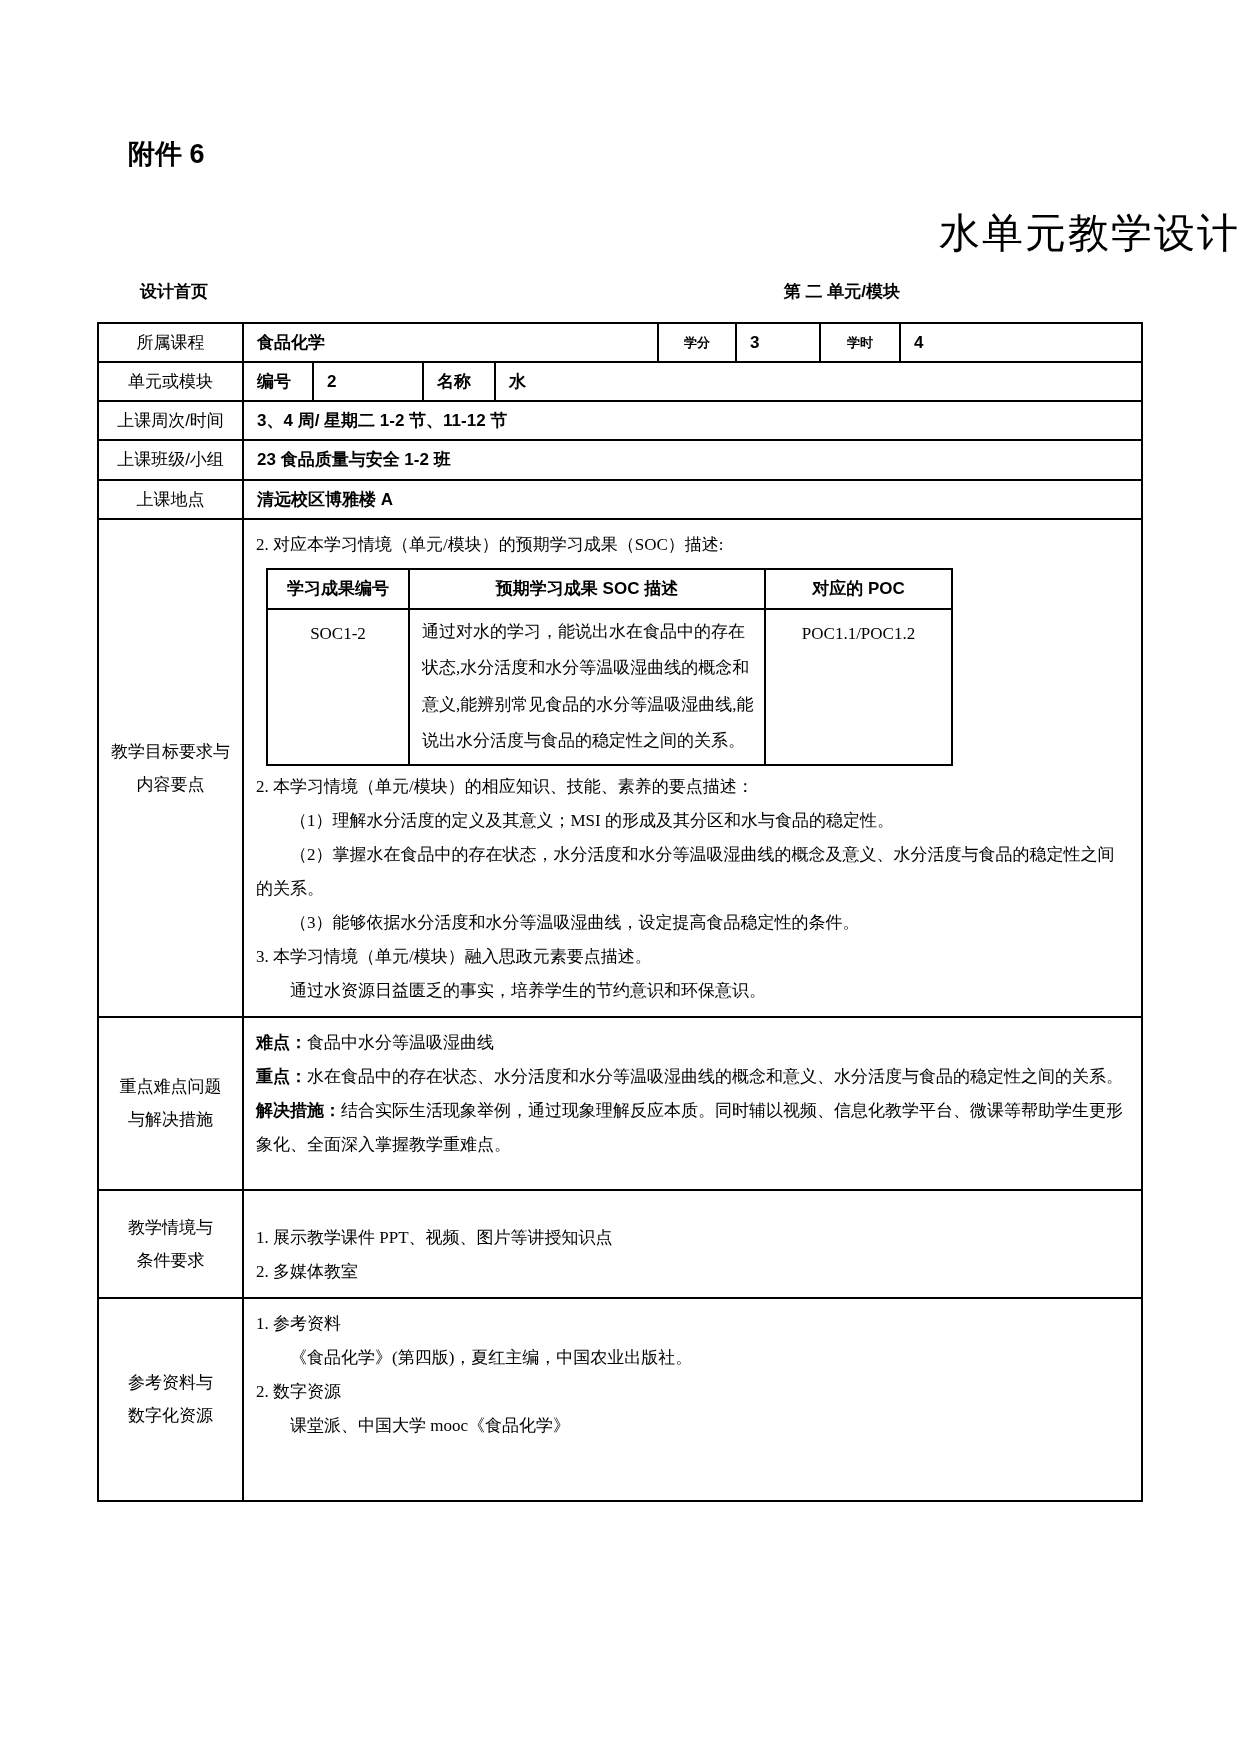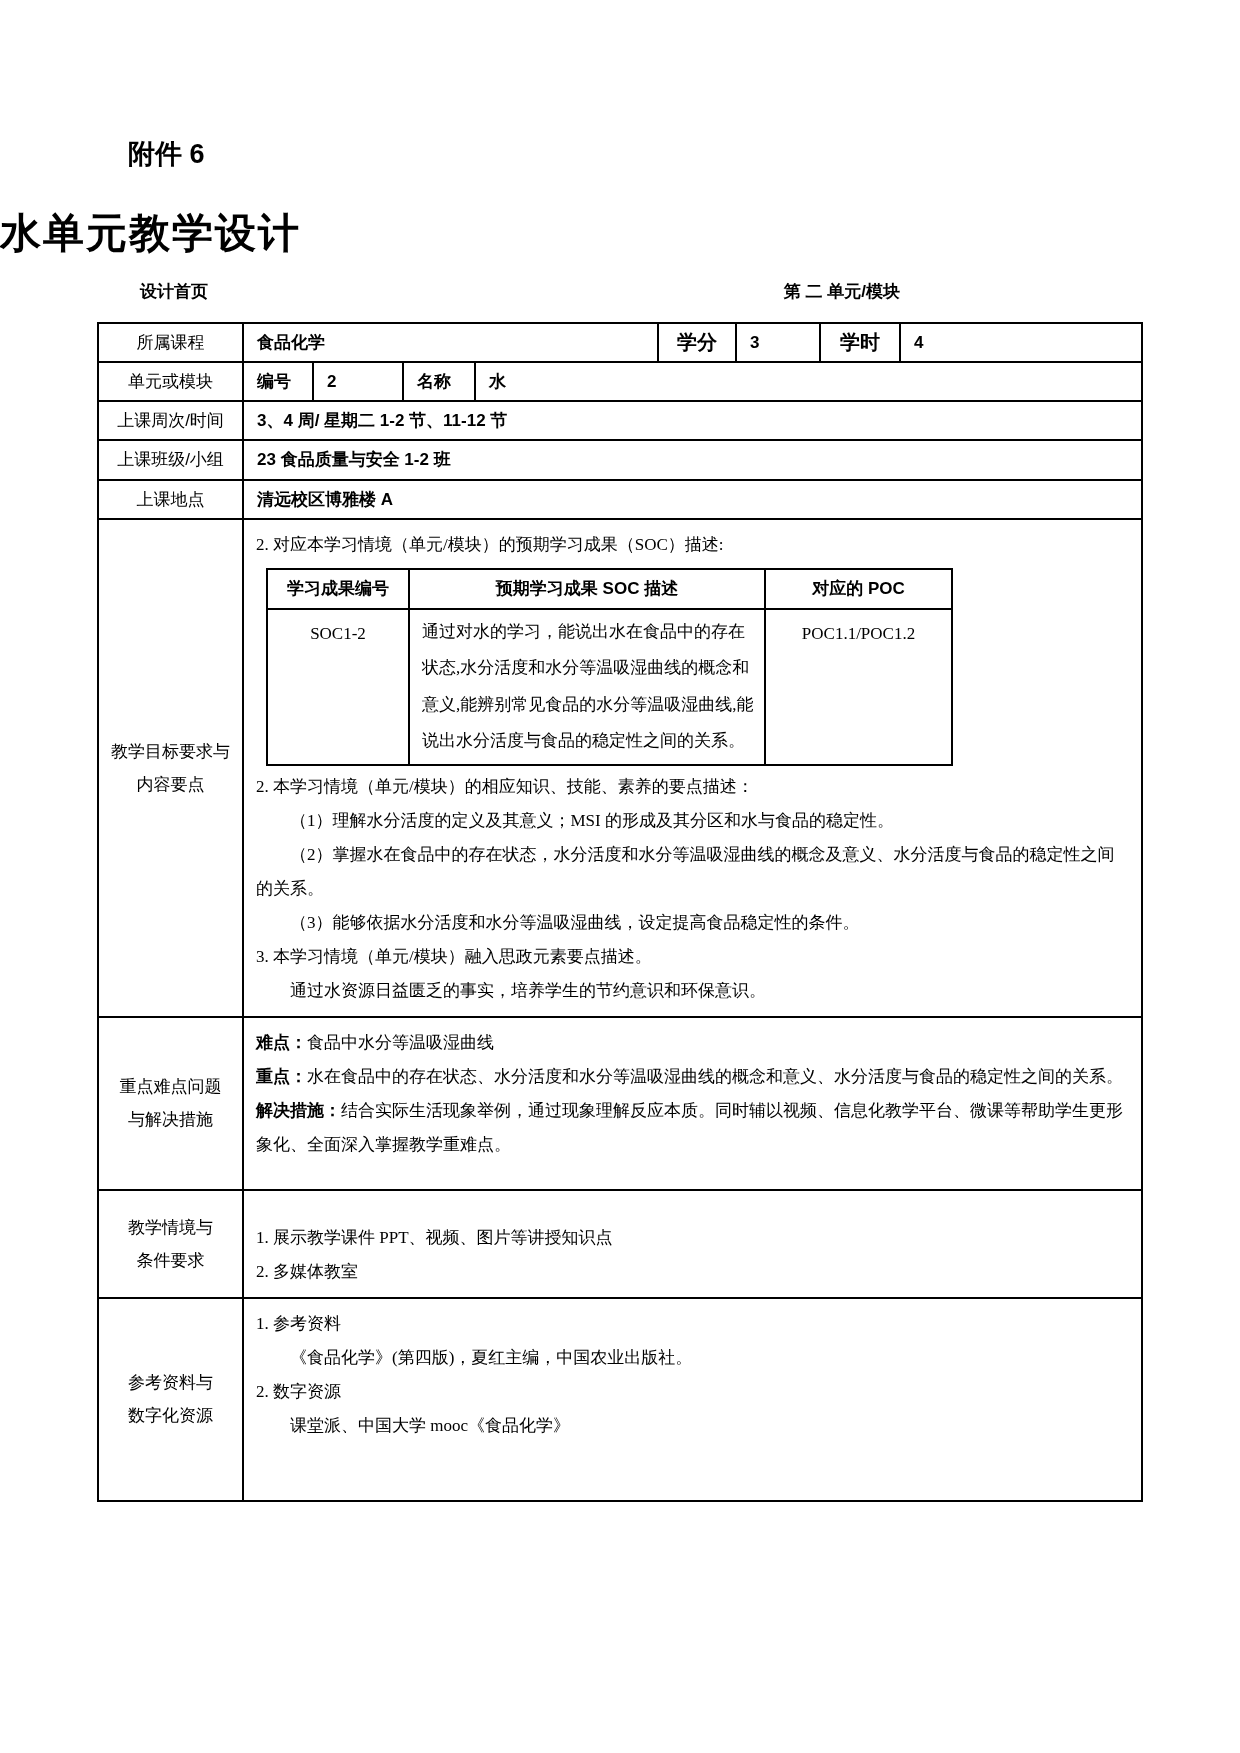--- a/index.html
+++ b/index.html
@@ -7,22 +7,22 @@
   .page {
     width:1240px; height:1624px; background:#ffffff; position:relative;
     font-family:"Liberation Serif", serif; color:#000;
     margin:0 auto; overflow:hidden;
   }
   .attachment {
     position:absolute; top:136px; left:128px;
     font-family:"Liberation Sans", sans-serif; font-weight:bold; font-size:27px;
   }
   .title {
-    position:absolute; top:206px; left:0; width:100%; text-align:left;
-    font-family:"Liberation Sans", sans-serif; font-weight:bold; font-size:41px;
+    position:absolute; top:206px; left:0; width:100%; text-align:right;
+    font-family:"Liberation Sans", sans-serif; font-weight:normal; font-size:41px;
     letter-spacing:2px;
   }
   .table-area { position:absolute; top:280px; left:97px; width:1046px; }
   .pre-header {
     display:flex; justify-content:space-between; align-items:flex-end;
     font-family:"Liberation Sans", sans-serif; font-weight:bold; font-size:17px;
     padding-bottom:19px;
   }
   .pre-header .ph-left { margin-left:43px; }
   .pre-header .ph-right { margin-right:243px; }
@@ -38,21 +38,21 @@
     display:flex; align-items:center; justify-content:center; text-align:center;
     font-family:"Liberation Sans", sans-serif; font-weight:normal; font-size:17px;
     line-height:1.95; white-space:pre-line; padding:2px 4px;
   }
   .bold-val {
     display:flex; align-items:center; padding:0 13px;
     font-family:"Liberation Sans", sans-serif; font-weight:bold; font-size:17px;
   }
   .mini-label {
     display:flex; align-items:center; justify-content:center;
-    font-family:"Liberation Sans", sans-serif; font-weight:bold; font-size:20px;
+    font-family:"Liberation Sans", sans-serif; font-weight:bold; font-size:13px;
   }
   .h35 { min-height:35px; }
 
   .content-cell {
     flex:1 1 auto; padding:8px 14px 8px 12px;
     font-size:17px; line-height:2.0;
   }
   .indent2 { text-indent:2em; }
 
   
@@ -101,21 +101,21 @@
         <div class="tcell mini-label" style="flex:0 0 78px;">学分</div>
         <div class="tcell bold-val" style="flex:0 0 84px;">3</div>
         <div class="tcell mini-label" style="flex:0 0 80px;">学时</div>
         <div class="tcell bold-val" style="flex:1 1 auto;">4</div>
       </div>
 
       <div class="trow h35">
         <div class="tcell label-cell">单元或模块</div>
         <div class="tcell bold-val" style="flex:0 0 70px;">编号</div>
         <div class="tcell bold-val" style="flex:0 0 90px;">2</div>
-        <div class="tcell bold-val" style="flex:0 0 72px;">名称</div>
+        <div class="tcell bold-val" style="flex:0 0 72px;margin-left:20px;">名称</div>
         <div class="tcell bold-val" style="flex:1 1 auto;">水</div>
       </div>
 
       <div class="trow h35">
         <div class="tcell label-cell">上课周次/时间</div>
         <div class="tcell bold-val" style="flex:1 1 auto;">3、4 周/ 星期二 1-2 节、11-12 节</div>
       </div>
 
       <div class="trow h35">
         <div class="tcell label-cell">上课班级/小组</div>

